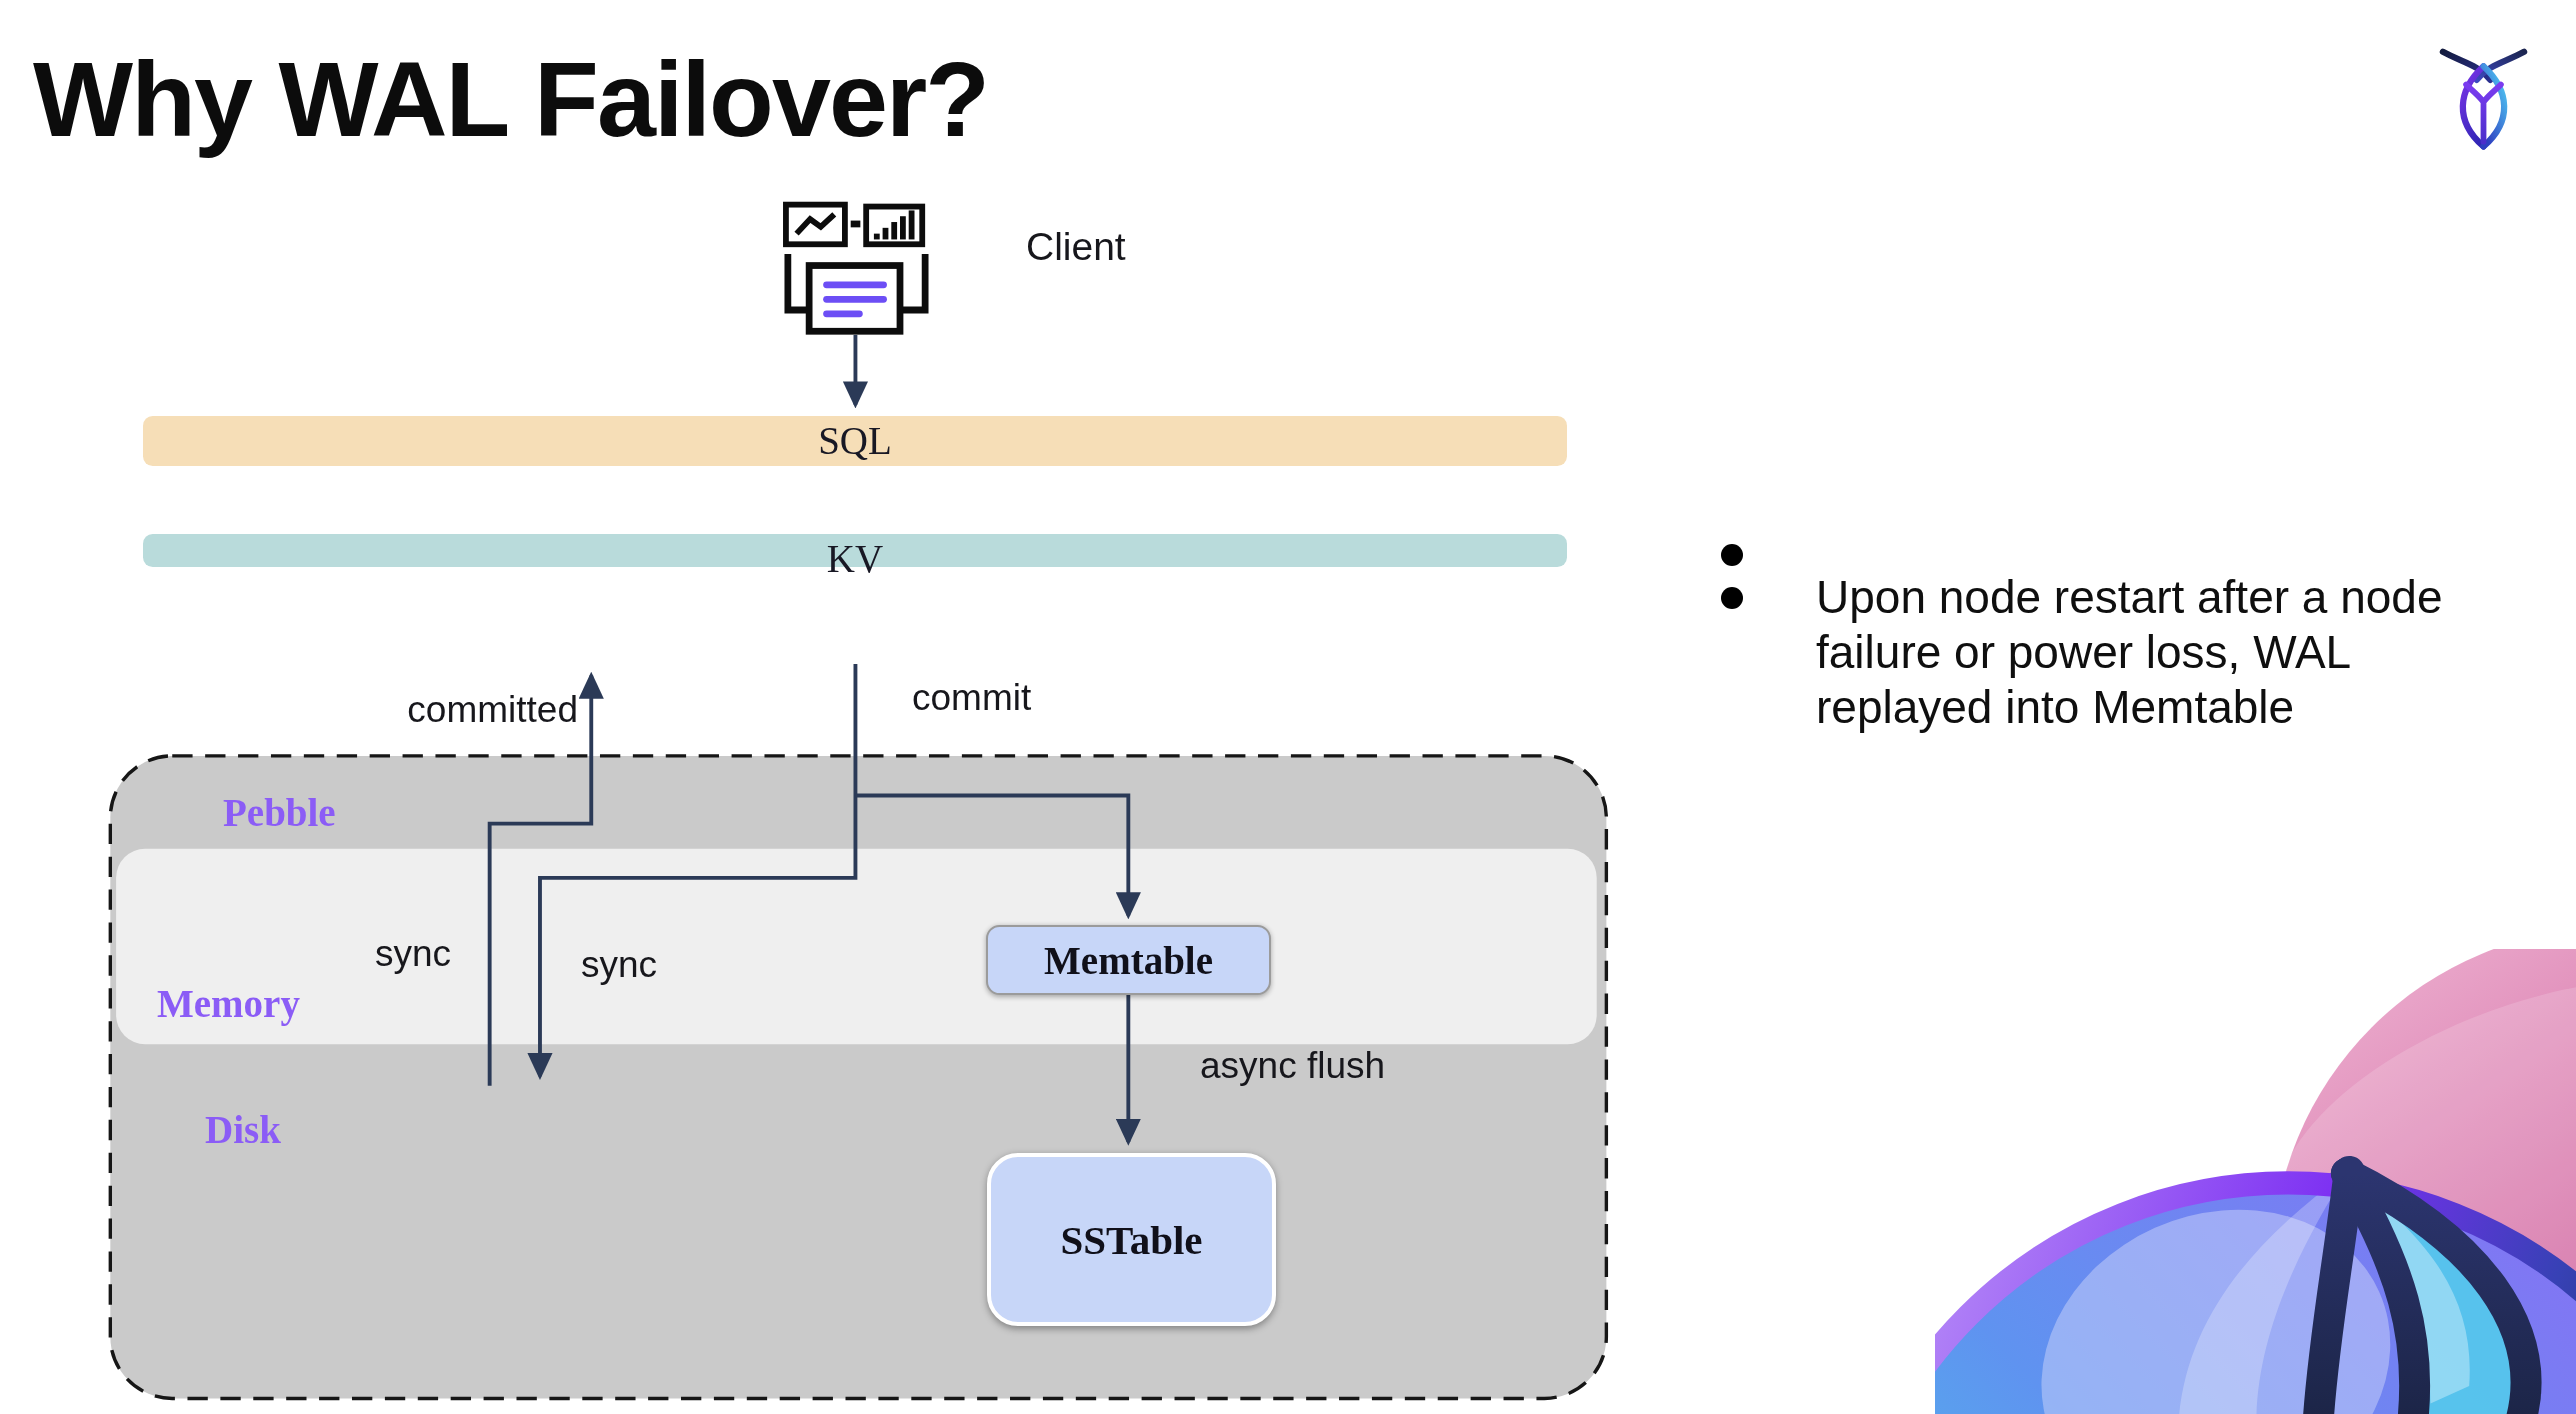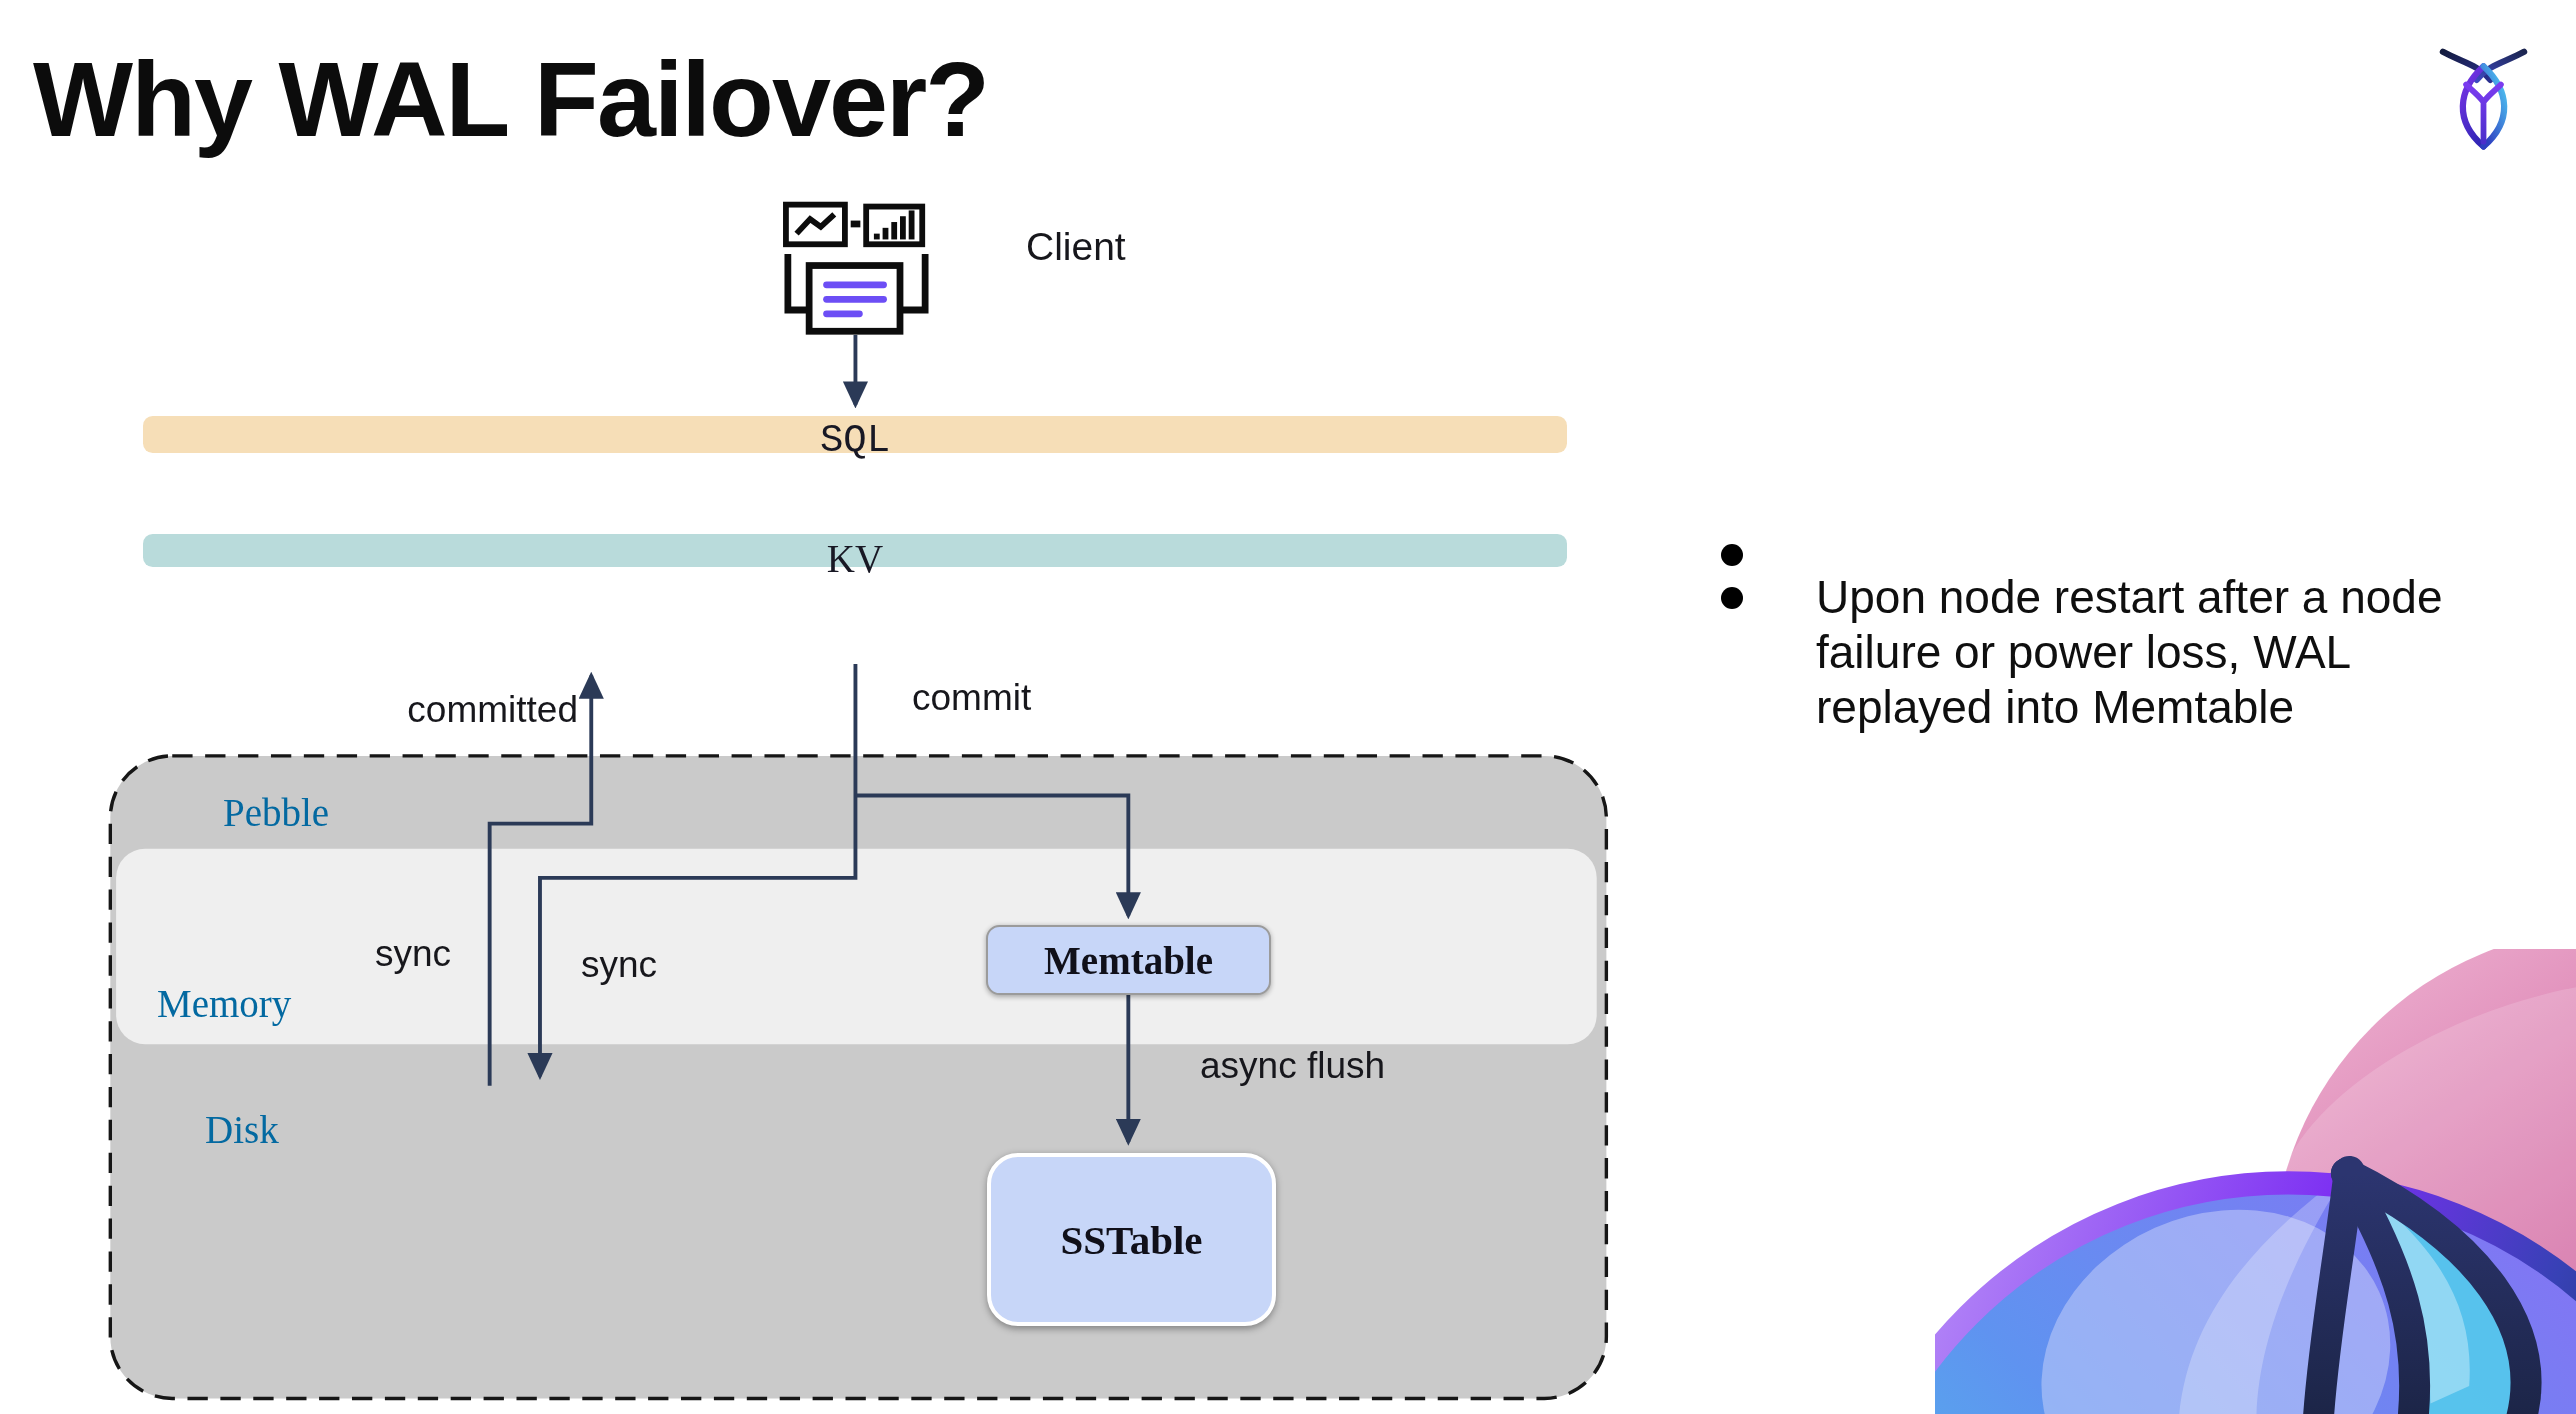--- a/index.html
+++ b/index.html
@@ -7,26 +7,26 @@
           font-family:"Liberation Sans",sans-serif;}
   .abs{position:absolute;}
 
   
   .title{left:33px;top:39px;font-size:106px;font-weight:800;letter-spacing:-1.9px;color:#0c0c0c;
          font-family:"Liberation Sans",sans-serif;white-space:nowrap;z-index:4;}
 
   
   .bar{left:143px;width:1424px;text-align:center;border-radius:9.7px;z-index:2;
        font-family:"Liberation Serif",serif;color:#181824;font-size:39px;}
-  .bar-sql{top:416px;height:37px;line-height:50px;background:#f6deb7;font-family:Liberation Mono, monospace;}
+  .bar-sql{top:416px;height:50px;line-height:50px;background:#f6deb7;}
   .bar-kv{top:534px;height:33px;line-height:50px;background:#b9dbdb;}
   .bar-storage{top:579px;height:85px;line-height:85px;background:#d6d1e8;}
 
   
-  .region-label{font-family:"Liberation Serif",serif;color:#0369a1;font-size:39px;z-index:2;white-space:nowrap;}
+  .region-label{font-family:"Liberation Serif",serif;color:#8b5cf6;font-size:39px;z-index:2;white-space:nowrap;font-weight:bold;}
   .lbl-pebble{left:223px;top:790px;}
   .lbl-memory{left:157px;top:981px;}
   .lbl-disk{left:205px;top:1107px;}
 
   
   .edge-label{font-family:"Liberation Sans",sans-serif;color:#17171c;font-size:37px;z-index:4;white-space:nowrap;}
   .lbl-client{left:1026px;top:225px;font-size:39px;}
   .lbl-committed{left:348px;top:689px;width:230px;text-align:right;}
   .lbl-commit{left:912px;top:677px;}
   .lbl-sync-left{left:375px;top:933px;}

